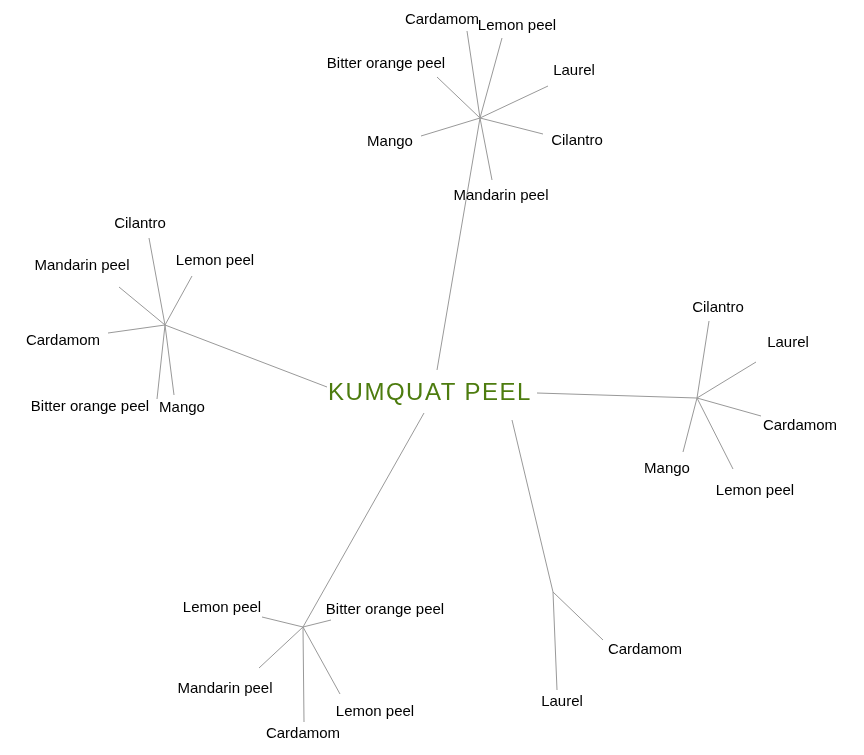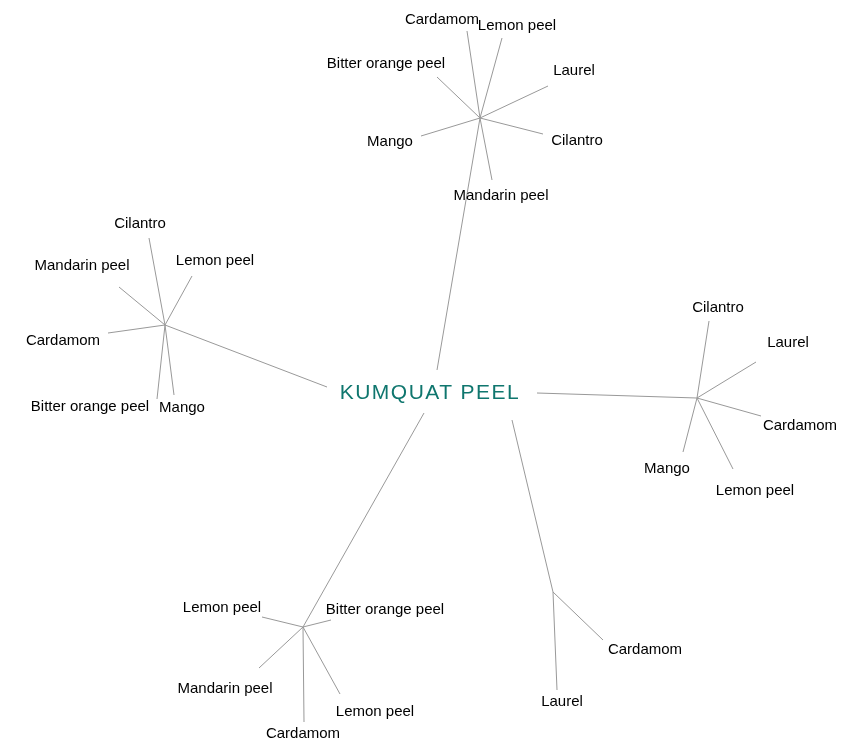--- a/index.html
+++ b/index.html
@@ -25,23 +25,23 @@
     transform: translate(-50%, -50%);
     font-size: 15px;
     line-height: 1.1;
     color: #000000;
     white-space: nowrap;
     user-select: none;
   }
   .center-label {
     position: absolute;
     transform: translate(-50%, -50%);
-    font-size: 21px;
+    font-size: 24px;
     letter-spacing: 1.5px;
-    color: #0f766e;
+    color: #4d7c0f;
     white-space: nowrap;
     user-select: none;
   }
 </style>
 </head>
 <body>
 
 <div class="canvas">
   <svg class="edges-layer" id="edges" width="864" height="755">
       <line x1="480" y1="118" x2="437" y2="370" stroke="#999999" stroke-width="1"></line>

